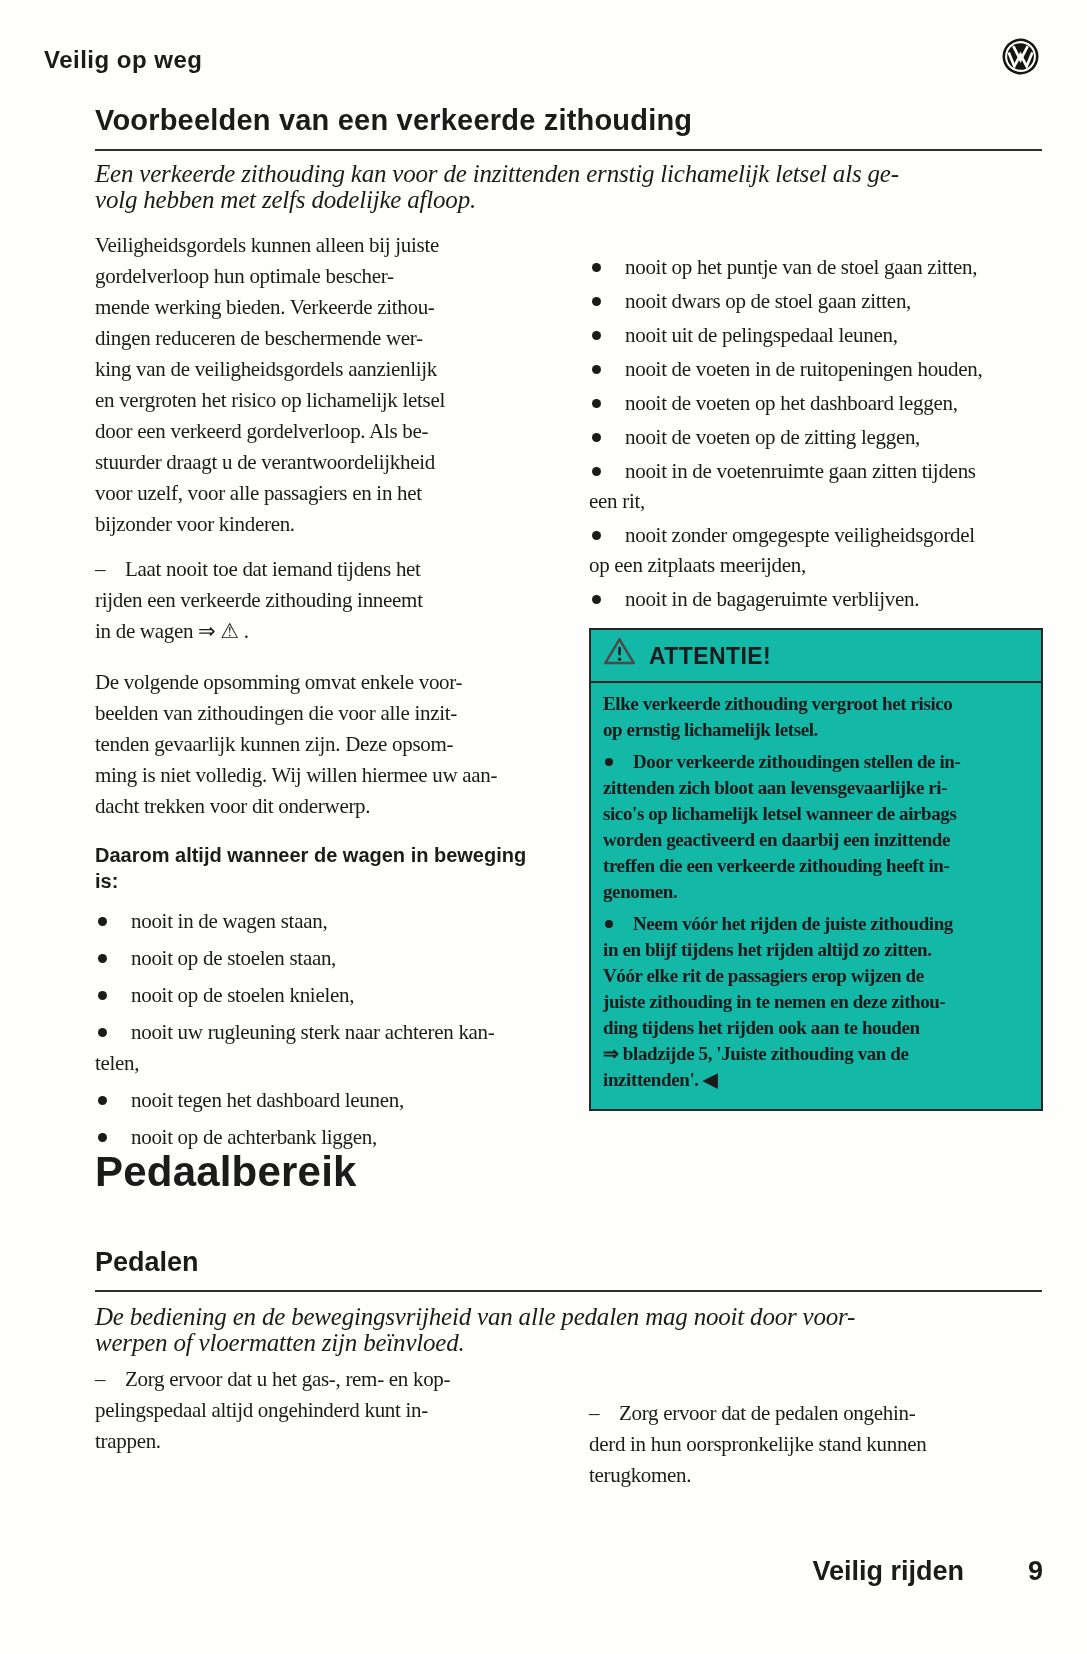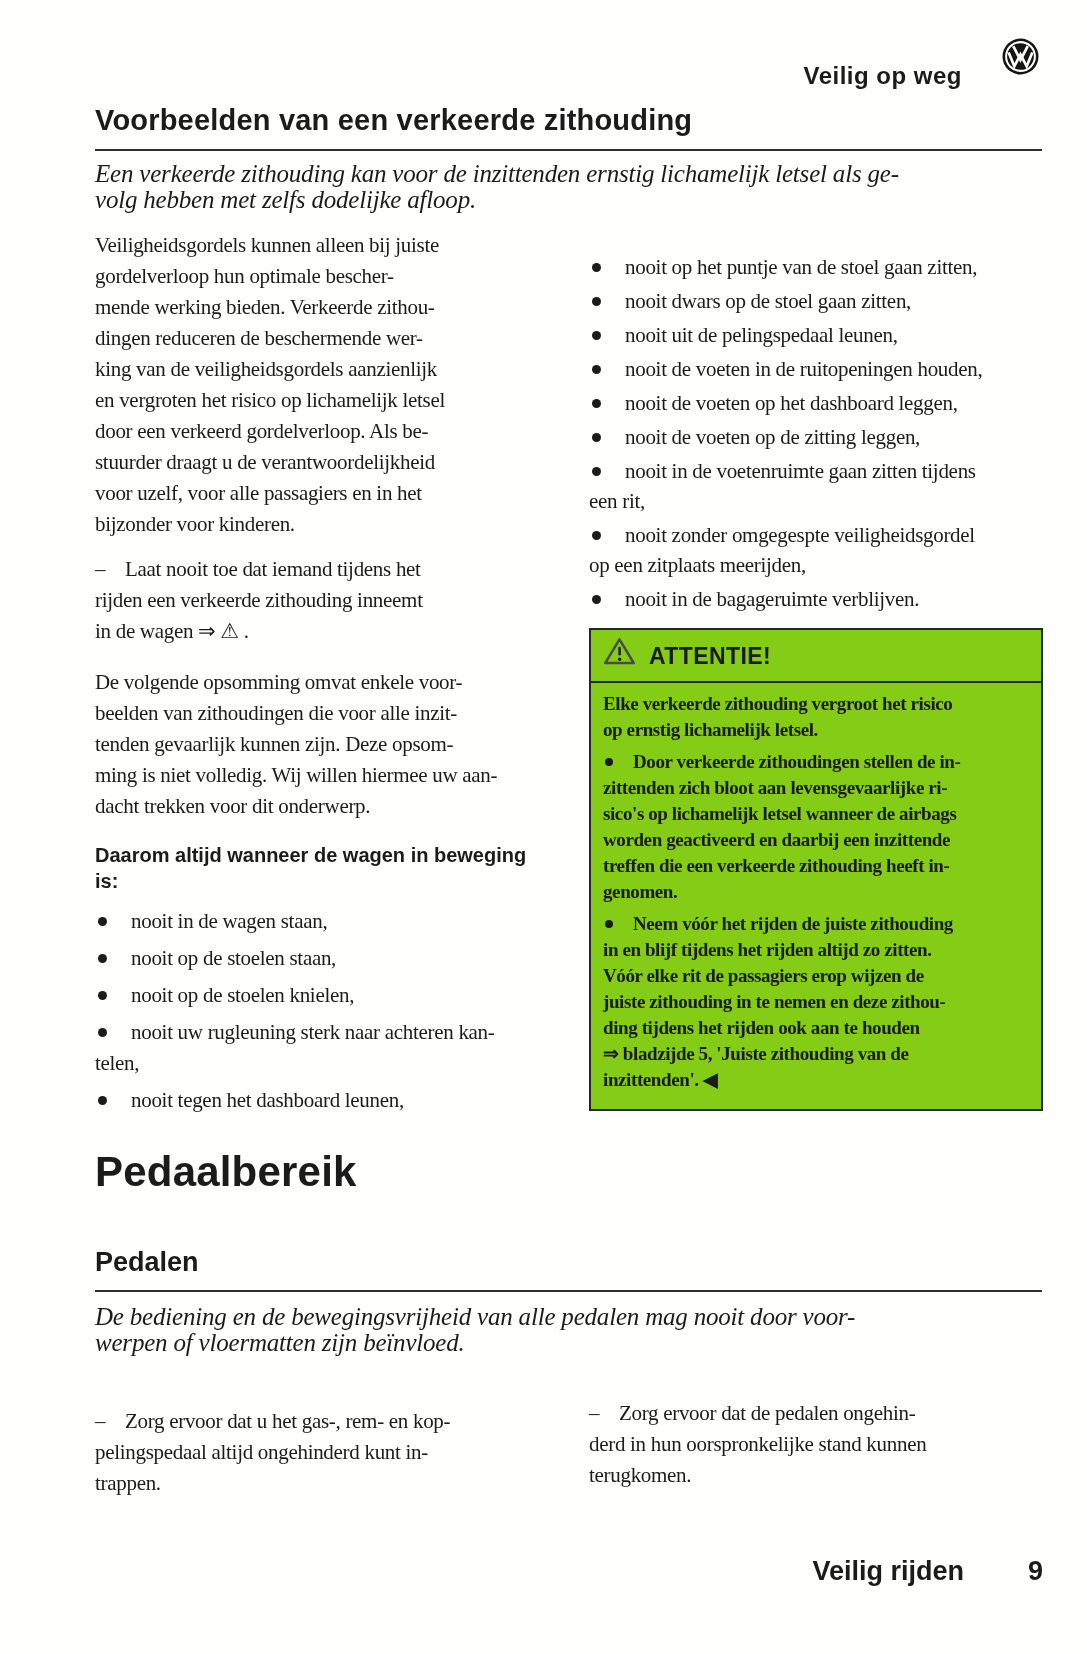--- a/index.html
+++ b/index.html
@@ -3,23 +3,24 @@
 <meta charset="utf-8">
 <style>
   html,body{margin:0;padding:0;background:#e8e8e8;}
   .page{
     position:relative;width:1087px;height:1654px;background:#fefefdff;
     background:#fefefd;color:#1b1b1b;overflow:hidden;
     font-family:"Liberation Serif", serif;
   }
   
   .hdr-label{
-    position:absolute;top:62px;left:0;width:962px;text-align:right;
+    position:absolute;top:46px;left:0;width:962px;text-align:left;
     font-family:"Liberation Sans", sans-serif;font-weight:bold;font-size:24px;
     letter-spacing:.5px;
+    padding-left:44px;
   }
   .vw-logo{position:absolute;left:1002px;top:38px;}
   
   .sec-title{
     position:absolute;left:95px;top:104px;margin:0;
     font-family:"Liberation Sans", sans-serif;font-weight:bold;font-size:29px;
     letter-spacing:.2px;
   }
   .rule{position:absolute;left:95px;width:947px;height:2px;background:#2e2e2e;}
   .rule-1{top:149px;}
@@ -43,21 +44,21 @@
     font-weight:bold;font-size:20px;line-height:26px;white-space:pre;letter-spacing:0;
   }
   .bullet{margin:0 0 6px 0;}
   .col-right .bullet{margin-bottom:4px;line-height:30px;}
   .dot{
     display:inline-block;width:9px;height:9px;border-radius:50%;
     background:#1b1b1b;margin:0 24px 2px 3px;
   }
   
   .attention{
-    margin-top:14px;width:450px;border:2px solid #262626;background:#84cc16;
+    margin-top:14px;width:450px;border:2px solid #262626;background:#14b8a6;
   }
   .attention-hd{
     display:flex;align-items:center;gap:13px;
     padding:7px 12px 6px 12px;border-bottom:2px solid #262626;
   }
   .attention-hd .ttl{
     font-family:"Liberation Sans", sans-serif;font-weight:bold;font-size:23px;
     letter-spacing:.4px;
   }
   .attention-bd{
@@ -72,21 +73,21 @@
     position:absolute;left:95px;top:1148px;margin:0;
     font-family:"Liberation Sans", sans-serif;font-weight:bold;font-size:42px;
     letter-spacing:.2px;
   }
   .sub-title{
     position:absolute;left:95px;top:1247px;margin:0;
     font-family:"Liberation Sans", sans-serif;font-weight:bold;font-size:27px;
   }
   .rule-2{top:1290px;}
   .lead-2{top:1304px;}
-  .note-left{left:95px;top:1406px;width:440px;}
+  .note-left{left:95px;top:1364px;width:440px;}
   .note-right{left:589px;top:1398px;width:470px;}
   
   .footer{
     position:absolute;top:1556px;right:44px;display:flex;gap:64px;align-items:baseline;
     font-family:"Liberation Sans", sans-serif;font-weight:bold;font-size:27px;
   }
 </style>
 </head>
 <body>
 
@@ -130,20 +131,21 @@
 dacht trekken voor dit onderwerp.</p>
     <h3 class="list-intro">Daarom altijd wanneer de wagen in beweging
 is:</h3>
     <div>
       <div class="bullet"><span class="dot"></span><span class="pre">nooit in de wagen staan,</span></div>
       <div class="bullet"><span class="dot"></span><span class="pre">nooit op de stoelen staan,</span></div>
       <div class="bullet"><span class="dot"></span><span class="pre">nooit op de stoelen knielen,</span></div>
       <div class="bullet"><span class="dot"></span><span class="pre">nooit uw rugleuning sterk naar achteren kan-
 telen,</span></div>
       <div class="bullet"><span class="dot"></span><span class="pre">nooit tegen het dashboard leunen,</span></div>
+      <div class="bullet"><span class="dot"></span><span class="pre">nooit op de achterbank liggen,</span></div>
     </div>
   </div>
 
   <div class="col col-right">
     <div>
       <div class="bullet"><span class="dot"></span><span class="pre">nooit op het puntje van de stoel gaan zitten,</span></div>
       <div class="bullet"><span class="dot"></span><span class="pre">nooit dwars op de stoel gaan zitten,</span></div>
       <div class="bullet"><span class="dot"></span><span class="pre">nooit uit de pelingspedaal leunen,</span></div>
       <div class="bullet"><span class="dot"></span><span class="pre">nooit de voeten in de ruitopeningen houden,</span></div>
       <div class="bullet"><span class="dot"></span><span class="pre">nooit de voeten op het dashboard leggen,</span></div>

